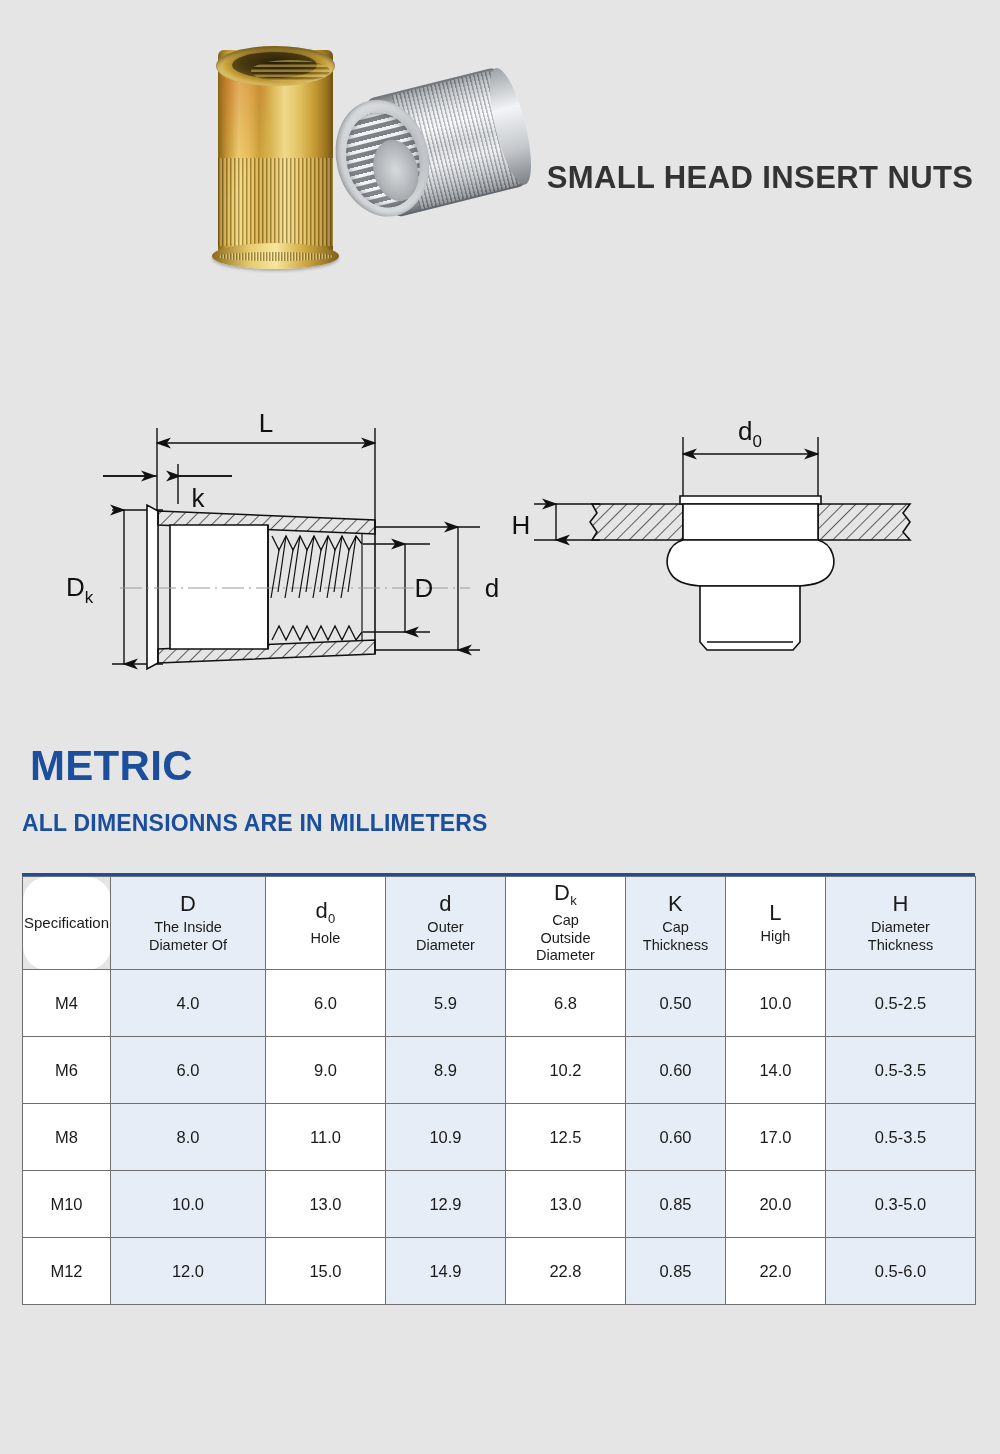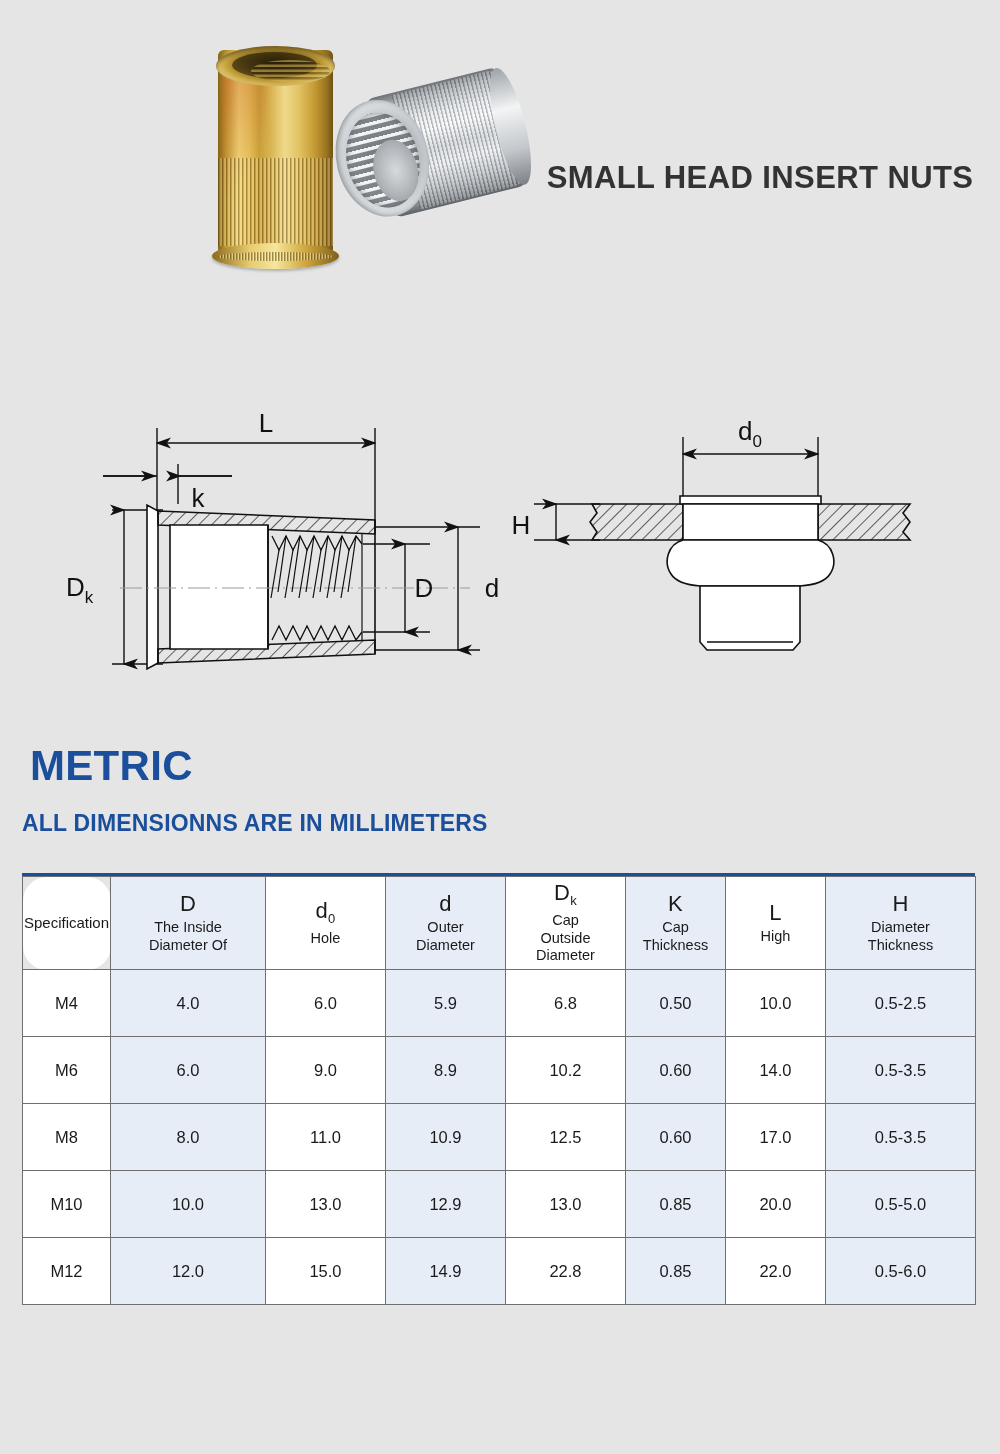--- a/index.html
+++ b/index.html
@@ -397,21 +397,21 @@
             <td class="shade">0.5-3.5</td>
           </tr>
           <tr>
             <td class="plain">M10</td>
             <td class="shade">10.0</td>
             <td class="plain">13.0</td>
             <td class="shade">12.9</td>
             <td class="plain">13.0</td>
             <td class="shade">0.85</td>
             <td class="plain">20.0</td>
-            <td class="shade">0.5-5.0</td>
+            <td class="shade">0.3-5.0</td>
           </tr>
           <tr>
             <td class="plain">M12</td>
             <td class="shade">12.0</td>
             <td class="plain">15.0</td>
             <td class="shade">14.9</td>
             <td class="plain">22.8</td>
             <td class="shade">0.85</td>
             <td class="plain">22.0</td>
             <td class="shade">0.5-6.0</td>

